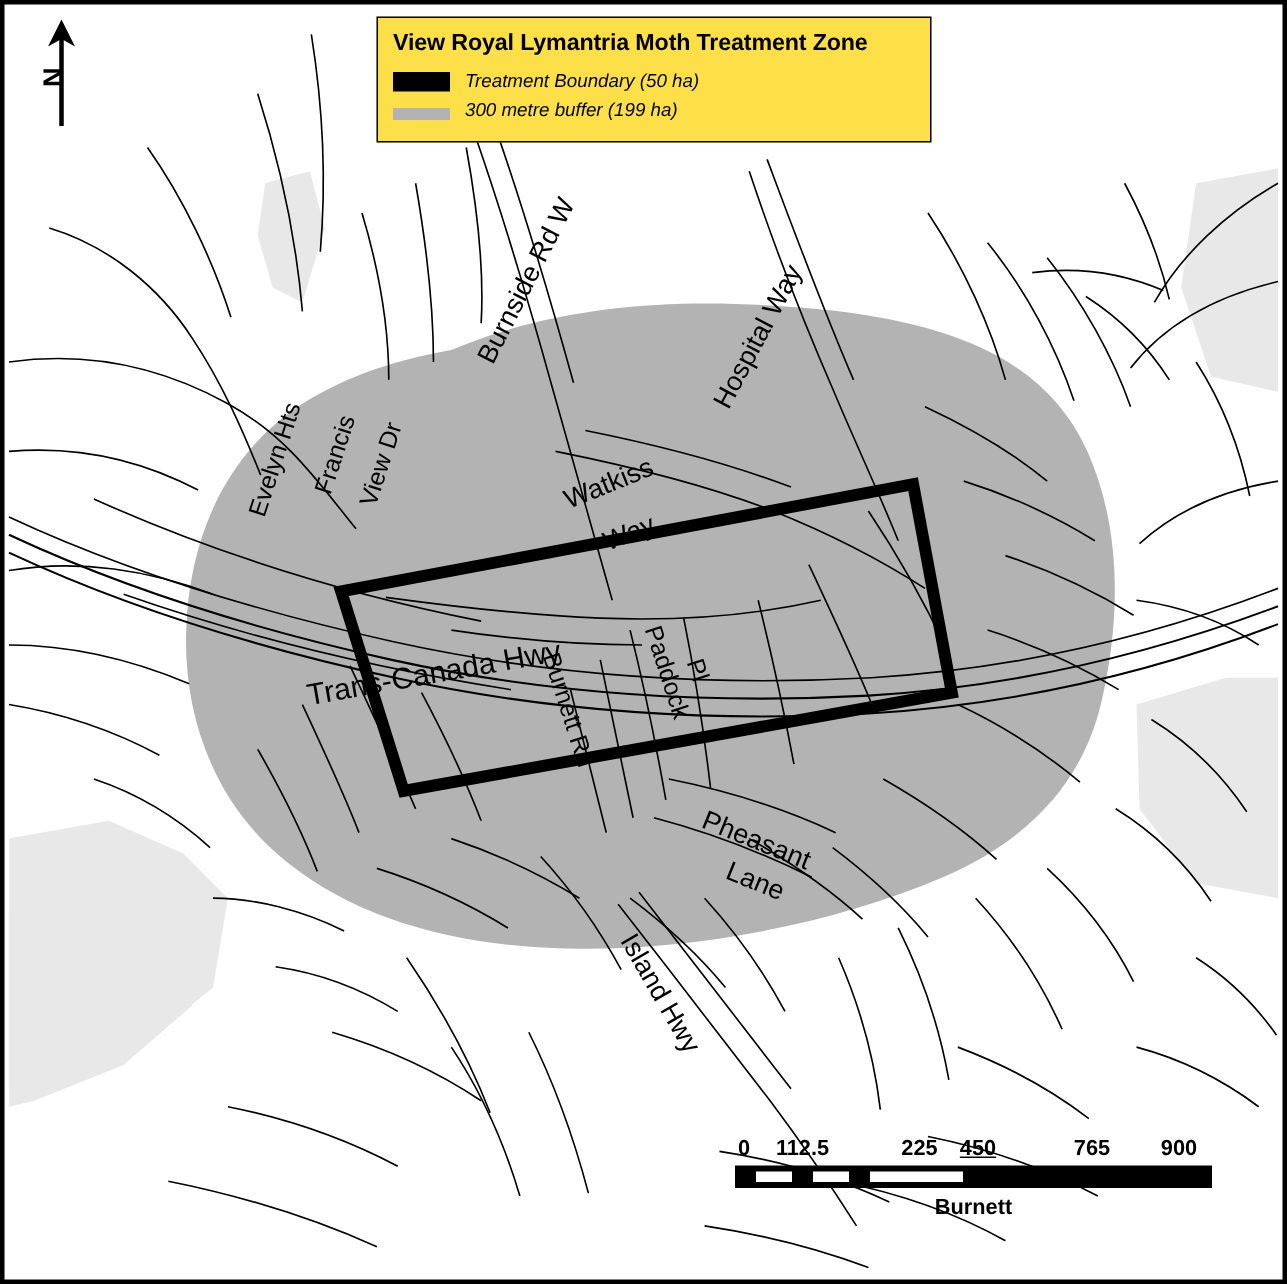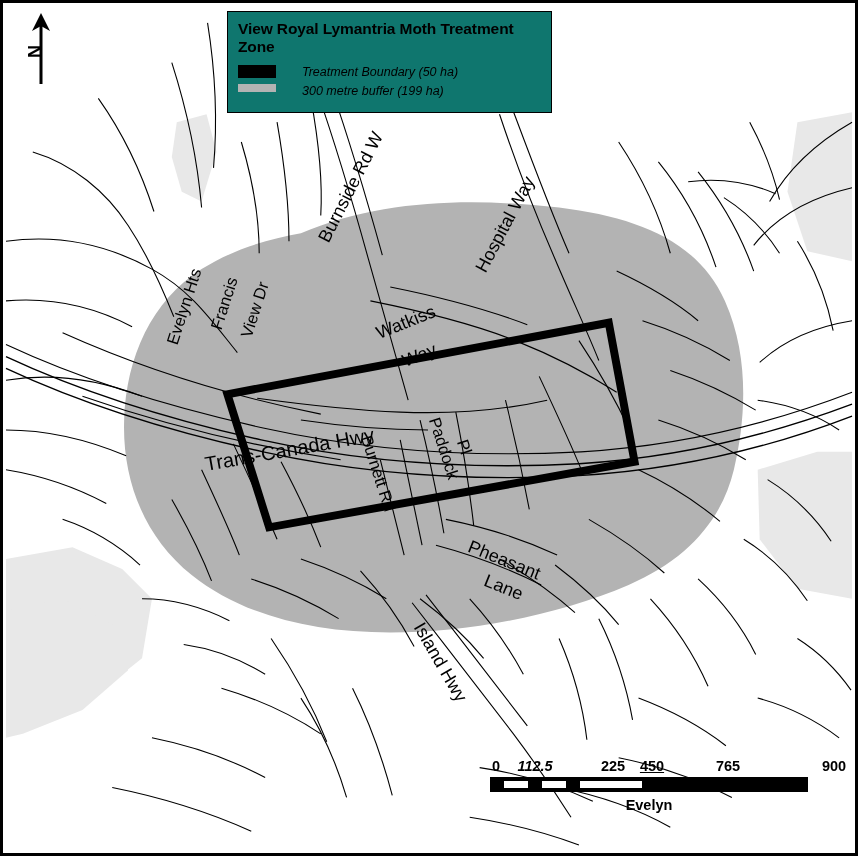--- a/index.html
+++ b/index.html
@@ -24,41 +24,40 @@
     left: 0;
     top: 0;
     width: 100%;
     height: 100%;
     display: block;
   }
 
   
   #legend {
     position: absolute;
-    left: 224px;
+    left: 248px;
     top: 8px;
-    width: 325px;
+    width: 370px;
     box-sizing: border-box;
     border: 1px solid #000000;
-    background: #0f766e;
+    background: #fde047;
     padding: 8px 10px 9px 10px;
     z-index: 40;
   }
   #legend-title {
     font-size: 15.5px;
     font-weight: bold;
     color: #000000;
     margin-bottom: 9px;
     letter-spacing: -0.1px;
   }
   .legend-row {
     display: flex;
-    align-items: flex-start;
+    align-items: flex-end;
     margin-bottom: 5px;
-    gap: 16px;
   }
   .legend-swatch {
     width: 38px;
     height: 13px;
     margin-right: 10px;
     flex: none;
   }
   .legend-swatch.boundary {
     background: #000000;
   }
@@ -339,27 +338,27 @@
 
     <div class="legend-row">
       <div class="legend-swatch buffer"></div>
       <div class="legend-label">300 metre buffer (199 ha)</div>
     </div>
   </div>
 
   <div id="scalebar">
     <div id="scale-ticks">
       <span style="left:6px;">0</span>
-      <span style="left:45px;font-style:italic;">112.5</span>
+      <span style="left:45px;">112.5</span>
       <span style="left:85px;margin-left:38px;">225</span>
       <span style="left:162px;text-decoration:underline;">450</span>
       <span style="left:238px;">765</span>
-      <span style="left:296px;margin-left:48px;">900</span>
+      <span style="left:296px;">900</span>
     </div>
     <div id="scale-graphic">
       <div class="scale-white" style="left:14px; width:24px;"></div>
       <div class="scale-white" style="left:52px; width:24px;"></div>
       <div class="scale-white" style="left:90px; width:62px;"></div>
     </div>
-    <div id="scale-units">Evelyn</div>
+    <div id="scale-units">Burnett</div>
   </div>
 
 </div>
 
 </body></html>

